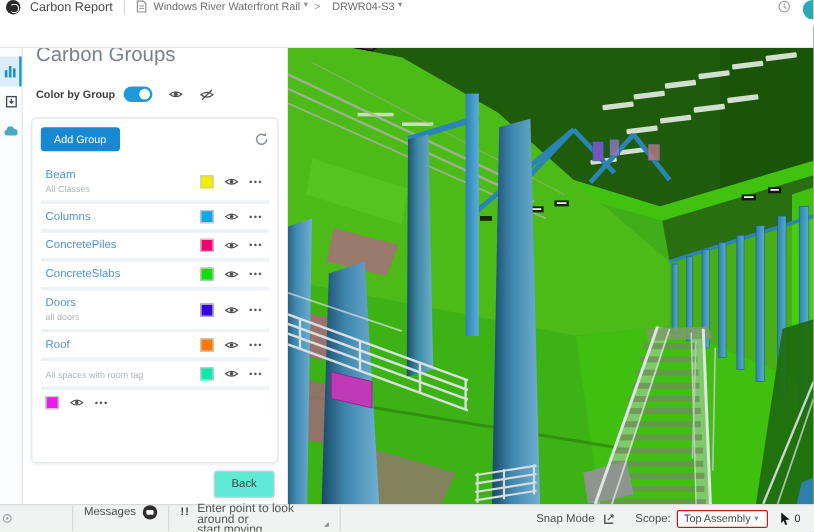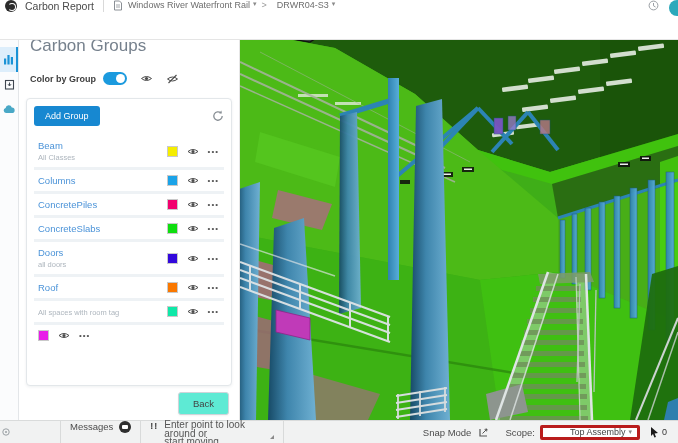--- a/index.html
+++ b/index.html
@@ -65,22 +65,22 @@
   .sb-cell { height:100%; display:flex; align-items:flex-start; border-left:1px solid #d8dada; padding:0 9px; }
   .msg-badge { width:12px; height:12px; border-radius:50%; background:#2e2e2e; margin-left:6px; position:relative;}
   .msg-badge::after { content:""; position:absolute; left:3px; top:3.5px; width:6px; height:4px; border-radius:1px; background:#fff;}
   .prompt-icon { font-size:9px; font-weight:bold; color:#3c3c3c; letter-spacing:1px; margin-right:6px; }
   .prompt-text { font-size:10px; line-height:8.5px; color:#555; width:104px; }
   .prompt-corner { width:0; height:0; border-left:4px solid transparent; border-bottom:4px solid #8a8a8a;
     align-self:flex-end; margin:0 0 4px 2px; }
   .sb-spacer { flex:1; height:100%; border-left:1px solid #d8dada; }
   .snap-label { margin-right:7px; }
   .scope-label { margin:0 5px 0 16px; }
-  .scope-select { background:#fff; border:3px solid #b91c1c; border-radius:2px; height:15px;
-    display:flex; align-items:center; font-size:9px; color:#444; padding:0 5px; width:100px; justify-content:flex-end;}
+  .scope-select { background:#fff; border:1px solid #b91c1c; border-radius:2px; height:15px;
+    display:flex; align-items:center; font-size:9px; color:#444; padding:0 5px; width:76px; justify-content:flex-start;}
   .cursor-count { margin:0 7px 0 3px; font-size:9px; color:#333; }
   .sb-right-pad { width:4px; }
 </style>
 </head>
 <body>
 
 <div class="stage">
 
   <div class="topbar">
     <span class="applogo"></span>

